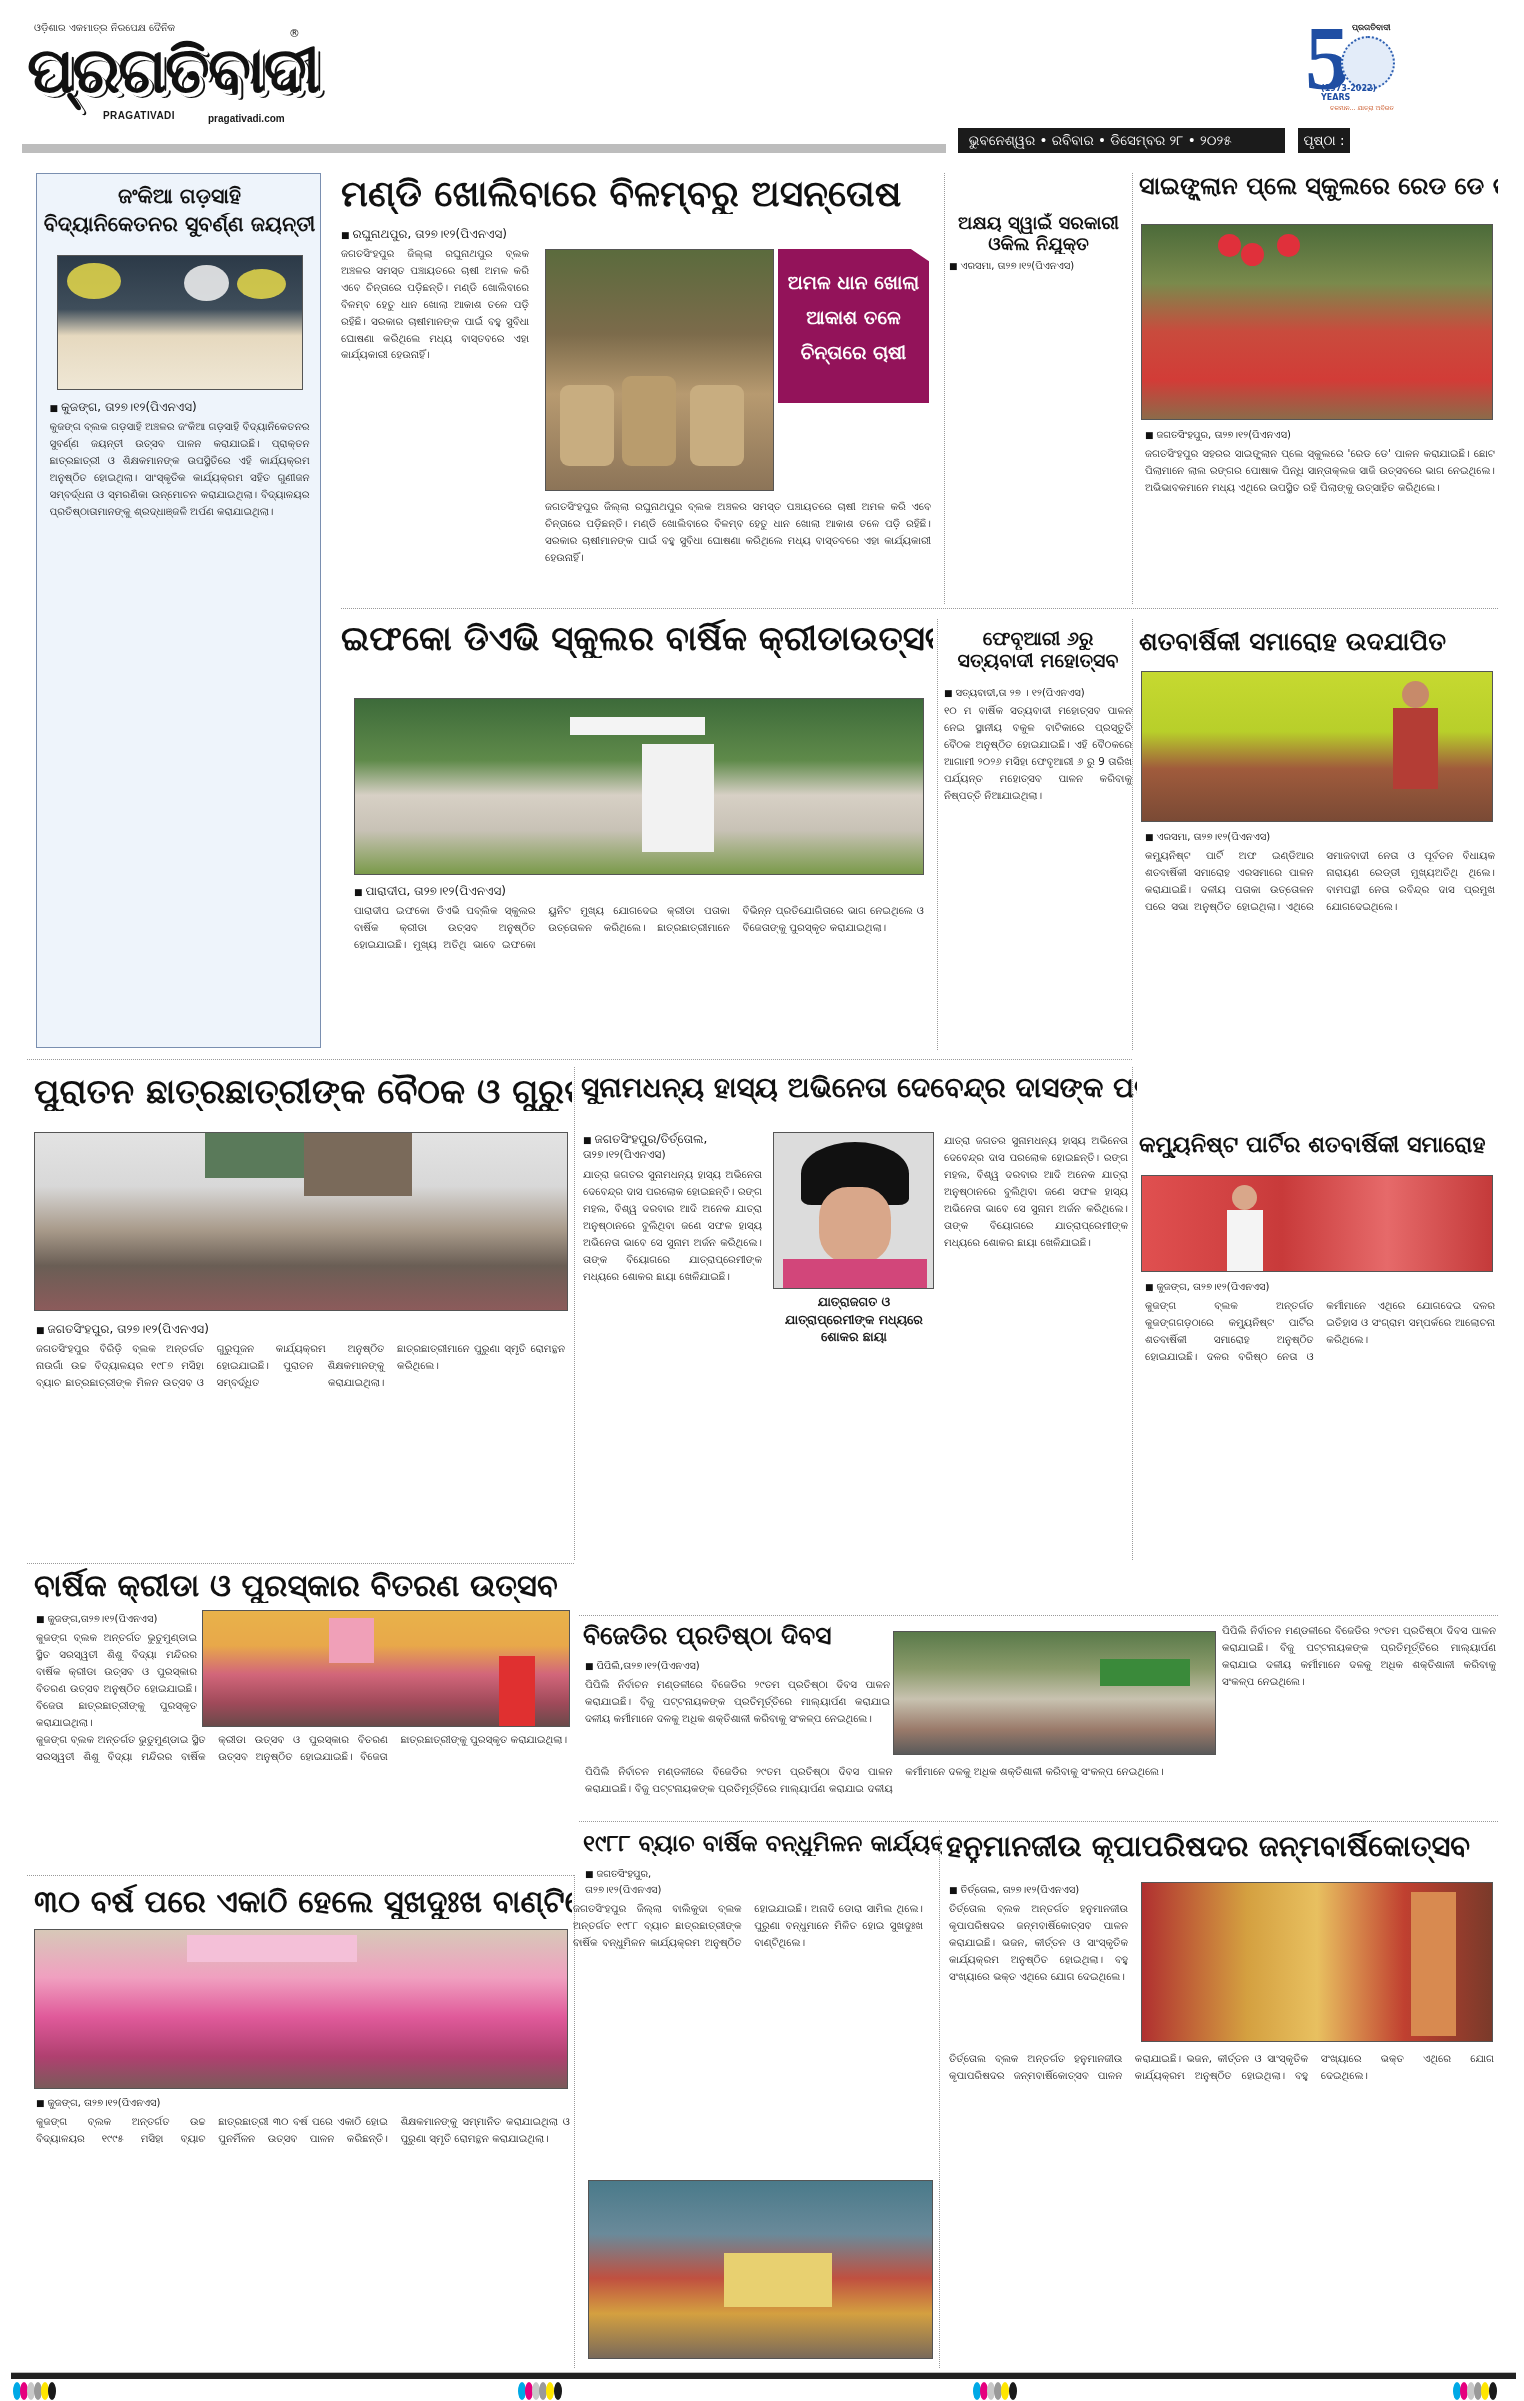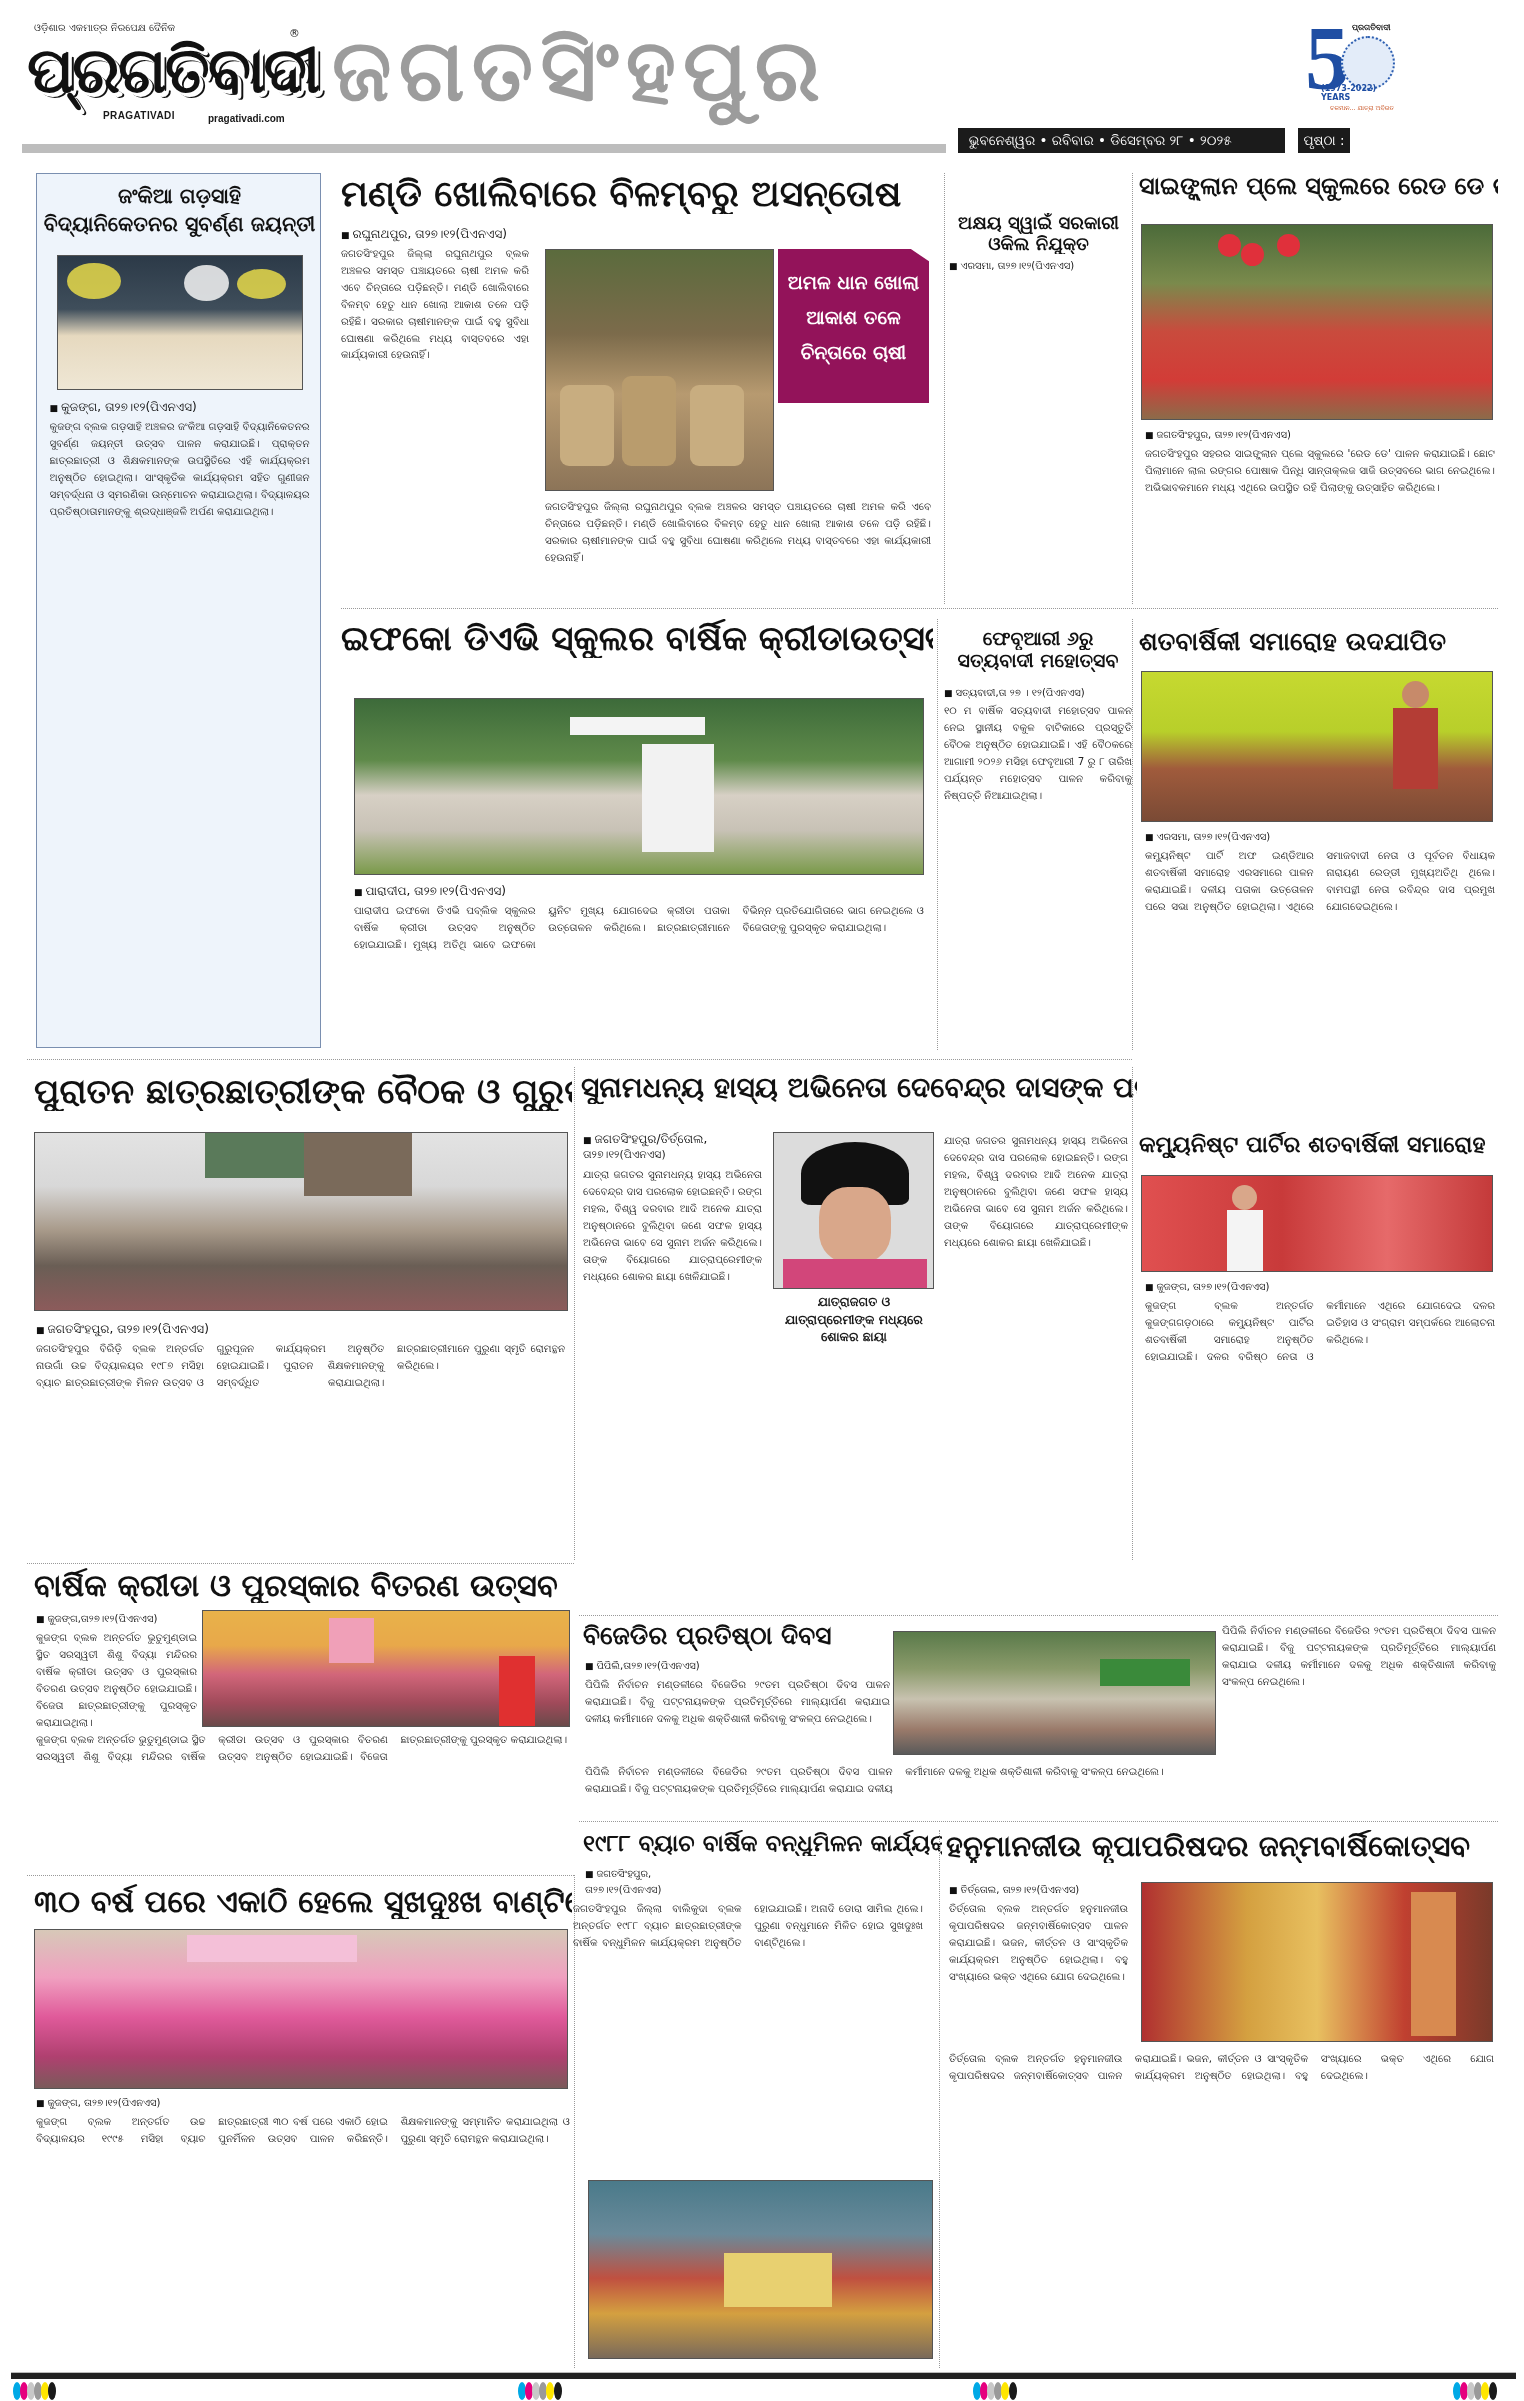--- a/index.html
+++ b/index.html
@@ -53,21 +53,20 @@
 </style>
 </head>
 <body>
 
 <div class="masthead">
   <div class="tagline">ଓଡ଼ିଶାର ଏକମାତ୍ର ନିରପେକ୍ଷ ଦୈନିକ</div>
   <div class="logo">ପ୍ରଗତିବାଦୀ</div>
   <div class="reg">®</div>
   <div class="logo-en">PRAGATIVADI</div>
   <div class="logo-url">pragativadi.com</div>
-  <div class="edition">ଜଗତସିଂହପୁର</div>
   <div class="grey-rule"></div>
   <div class="dateline">ଭୁବନେଶ୍ୱର • ରବିବାର • ଡିସେମ୍ବର ୨୮ • ୨୦୨୫</div>
   <div class="pageno">ପୃଷ୍ଠା : ଖ</div>
   <div class="jubilee">
     <div class="five">5</div>
     <div class="emblem"></div>
     <div class="brand">ପ୍ରଗତିବାଦୀ</div>
     <div class="years"><span>(1973-2022)</span><br><span>YEARS</span></div>
     <div class="motto">ଚଳମାନ... ଯାତ୍ରା ଅବିରତ</div>
   </div>
@@ -134,21 +133,21 @@
 </div>
 <div class="byline" style="position:absolute;left:354px;top:884px;">ପାରାଦୀପ, ତା୨୭।୧୨(ପିଏନଏସ)</div>
 <div class="body" style="position:absolute;left:354px;top:902px;width:570px;height:144px;column-count:3;column-gap:12.6px;">ପାରାଦୀପ ଇଫକୋ ଡିଏଭି ପବ୍ଲିକ ସ୍କୁଲର ବାର୍ଷିକ କ୍ରୀଡା ଉତ୍ସବ ଅନୁଷ୍ଠିତ ହୋଇଯାଇଛି। ମୁଖ୍ୟ ଅତିଥି ଭାବେ ଇଫକୋ ୟୁନିଟ ମୁଖ୍ୟ ଯୋଗଦେଇ କ୍ରୀଡା ପତାକା ଉତ୍ତୋଳନ କରିଥିଲେ। ଛାତ୍ରଛାତ୍ରୀମାନେ ବିଭିନ୍ନ ପ୍ରତିଯୋଗିତାରେ ଭାଗ ନେଇଥିଲେ ଓ ବିଜେତାଙ୍କୁ ପୁରସ୍କୃତ କରାଯାଇଥିଲା।</div>
 
 <div class="vrule" style="left:937px;top:619px;height:431px;"></div>
 
 <div class="box" style="left:944px;top:628px;width:188px;height:422px;">
   <div class="hl" style="font-size:19px;text-align:center;">ଫେବୃଆରୀ ୬ରୁ</div>
   <div class="hl" style="font-size:19px;text-align:center;">ସତ୍ୟବାଦୀ ମହୋତ୍ସବ</div>
   <div class="byline" style="margin-top:15px;font-size:10px;">ସତ୍ୟବାଦୀ,ତା ୨୭ । ୧୨(ପିଏନଏସ)</div>
-  <div class="body" style="height:341px;margin-top:3.6px;">୧୦ ମ ବାର୍ଷିକ ସତ୍ୟବାଦୀ ମହୋତ୍ସବ ପାଳନ ନେଇ ସ୍ଥାନୀୟ ବକୁଳ ବାଟିକାରେ ପ୍ରସ୍ତୁତି ବୈଠକ ଅନୁଷ୍ଠିତ ହୋଇଯାଇଛି। ଏହି ବୈଠକରେ ଆଗାମୀ ୨୦୨୬ ମସିହା ଫେବୃଆରୀ 7 ରୁ ୮ ତାରିଖ ପର୍ଯ୍ୟନ୍ତ ମହୋତ୍ସବ ପାଳନ କରିବାକୁ ନିଷ୍ପତ୍ତି ନିଆଯାଇଥିଲା।</div>
+  <div class="body" style="height:341px;margin-top:3.6px;">୧୦ ମ ବାର୍ଷିକ ସତ୍ୟବାଦୀ ମହୋତ୍ସବ ପାଳନ ନେଇ ସ୍ଥାନୀୟ ବକୁଳ ବାଟିକାରେ ପ୍ରସ୍ତୁତି ବୈଠକ ଅନୁଷ୍ଠିତ ହୋଇଯାଇଛି। ଏହି ବୈଠକରେ ଆଗାମୀ ୨୦୨୬ ମସିହା ଫେବୃଆରୀ ୬ ରୁ 9 ତାରିଖ ପର୍ଯ୍ୟନ୍ତ ମହୋତ୍ସବ ପାଳନ କରିବାକୁ ନିଷ୍ପତ୍ତି ନିଆଯାଇଥିଲା।</div>
 </div>
 
 <div class="vrule" style="left:1132px;top:619px;height:431px;"></div>
 
 <div class="box" style="left:1139px;top:628px;width:359px;height:36px;">
   <div class="hl" style="font-size:25px;">ଶତବାର୍ଷିକୀ ସମାରୋହ ଉଦଯାପିତ</div>
 </div>
 <div class="photo" style="left:1141px;top:671px;width:352px;height:151px;background:linear-gradient(180deg,#c6d930 0%,#b8cf2a 40%,#a05b3c 65%,#7a4a35 100%);">
   <div style="position:absolute;left:260px;top:9px;width:27px;height:27px;border-radius:50%;background:#c78a6a;"></div>
   <div style="position:absolute;left:251px;top:36px;width:45px;height:81px;background:#b43d35;"></div>

